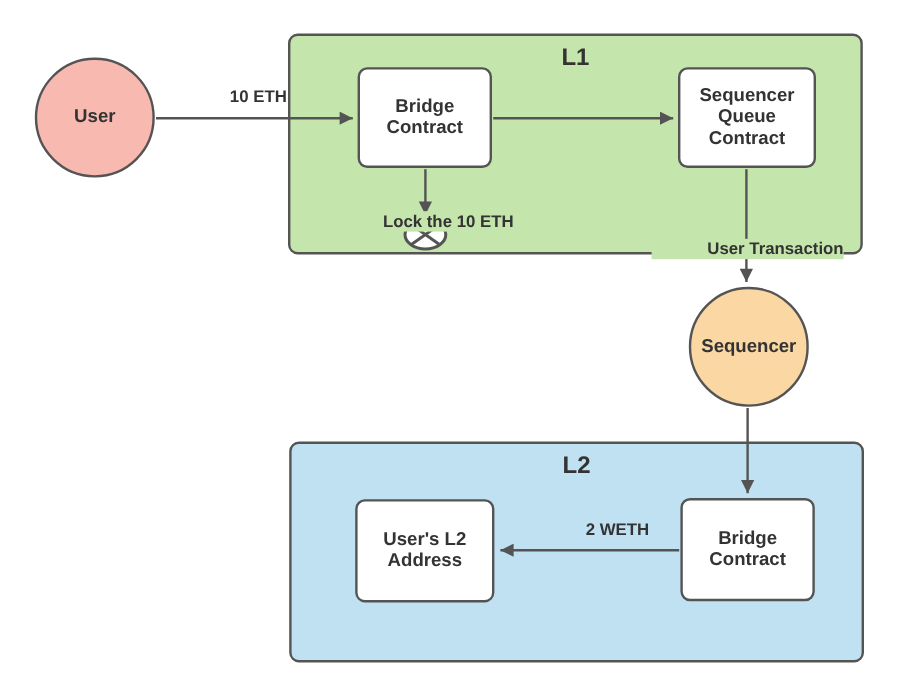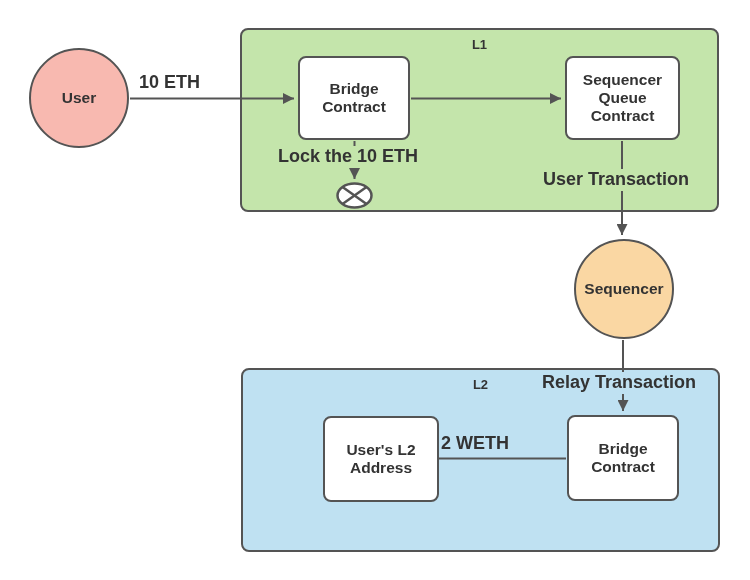--- a/index.html
+++ b/index.html
@@ -30,21 +30,21 @@
   }
   .container.l2 {
     left: 241px; top: 368px; width: 479px; height: 184px;
     background: var(--l2-fill, #bfe1f2);
   }
   .container-label {
     position: absolute;
     top: 7px; left: 0; width: 100%;
     text-align: center;
     font-weight: bold;
-    font-size: 13px;
+    font-size: 20px;
   }
   
   svg.edges {
     position: absolute;
     left: 0; top: 0;
     width: 750px; height: 580px;
     z-index: 2;
     pointer-events: none;
   }
   svg.edges line {
@@ -85,32 +85,32 @@
     align-items: center;
   }
   .node.sequencer {
     left: 574px; top: 239px; width: 100px; height: 100px;
     background: var(--sequencer-fill, #fad7a3);
     padding: 4px 2px;
   }
   .node.bridge-l1 { left: 298px; top: 56px;  width: 112px; height: 84px; }
   .node.queue     { left: 565px; top: 56px;  width: 115px; height: 84px; }
   .node.bridge-l2 { left: 567px; top: 415px; width: 112px; height: 86px; }
-  .node.address   { left: 296px; top: 416px; width: 116px; height: 86px; margin-left: 27px; }
+  .node.address   { left: 296px; top: 416px; width: 116px; height: 86px; }
   
   .edge-label {
     position: absolute;
-    text-align: left;
+    text-align: right;
     font-weight: bold;
-    font-size: 18px;
+    font-size: 14px;
     line-height: 1.1;
     z-index: 4;
     white-space: nowrap;
   }
-  .edge-label.on-green { background: var(--l1-fill, #c4e5ab); padding: 1px 0; }
+  .edge-label.on-green { background: var(--l1-fill, #c4e5ab); padding: 1px 0; margin-top: 30px; }
   .edge-label.on-blue  { background: var(--l2-fill, #bfe1f2); padding: 1px 0; }
   .lbl-ten-eth   { left: 139px; top: 73px;  width: 100px; }
   .lbl-add-tx    { left: 407px; top: 75px;  width: 160px; }
   .lbl-lock      { left: 278px; top: 146px; width: 150px; }
   .lbl-read-tx   { left: 543px; top: 169px; width: 160px; }
   .lbl-relay-tx  { left: 542px; top: 372px; width: 160px; }
   .lbl-ten-weth  { left: 441px; top: 434px; width: 100px; }
 </style>
 </head>
 <body>
@@ -164,16 +164,15 @@
     <span>Bridge Contract</span>
   </div>
 
   <div class="node rect address">
     <span>User's L2 Address</span>
   </div>
 
   <div class="edge-label lbl-ten-eth">10 ETH</div>
   <div class="edge-label lbl-lock on-green">Lock the 10 ETH</div>
   <div class="edge-label lbl-read-tx on-green">User Transaction</div>
-  <div class="edge-label lbl-relay-tx on-blue">Relay Transaction</div>
   <div class="edge-label lbl-ten-weth">2 WETH</div>
 
 </div>
 
 </body></html>

